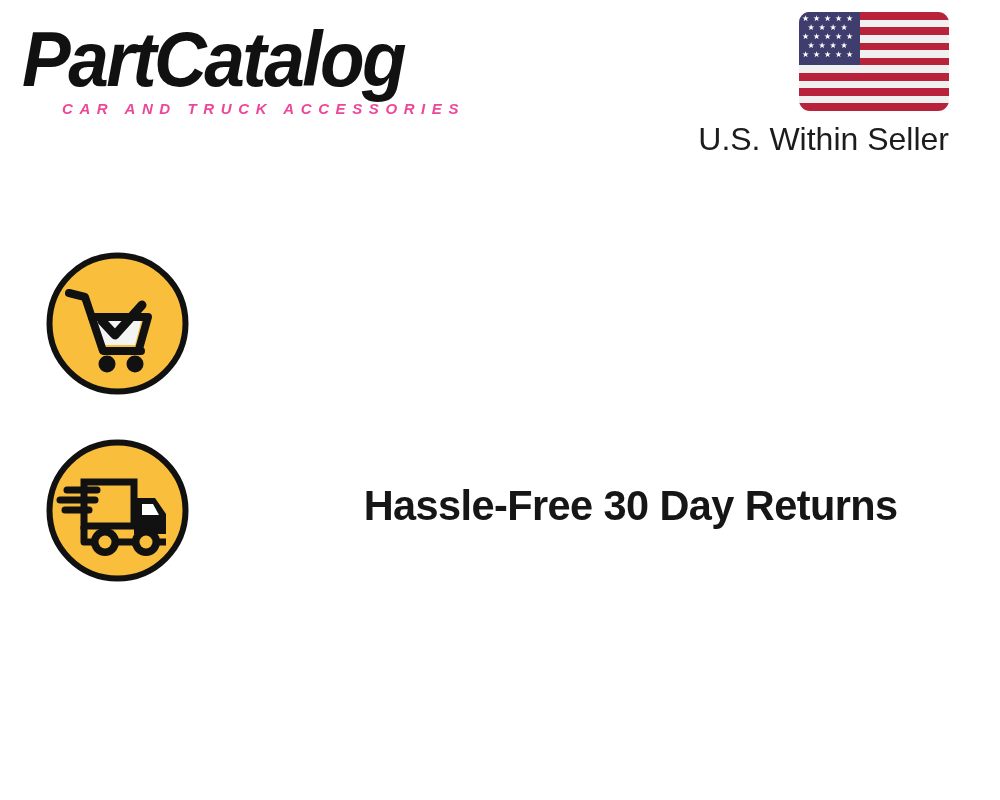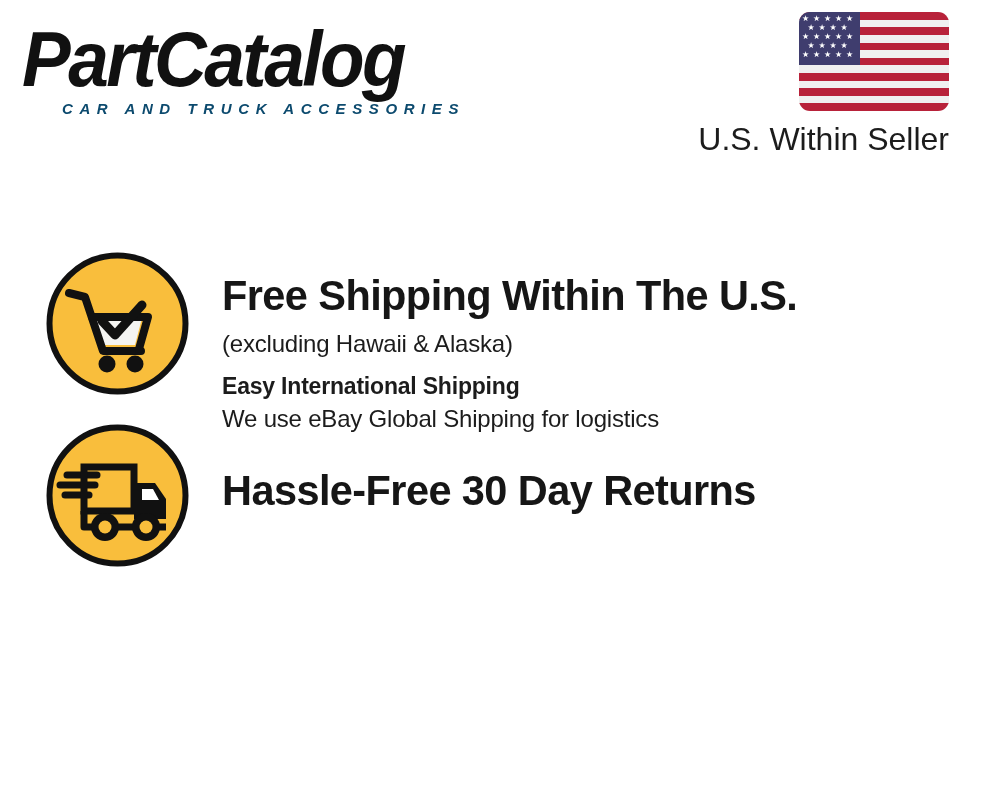--- a/index.html
+++ b/index.html
@@ -50,21 +50,21 @@
   #brand-tagline {
     position: absolute;
     left: 40px;
     top: 82px;
     font-family: "Liberation Sans", sans-serif;
     font-weight: 700;
     font-style: italic;
     font-size: 15px;
     line-height: 17px;
     letter-spacing: 6.6px;
-    color: #0c4a6e;
+    color: #ec4899;
     white-space: nowrap;
   }
 
   
   #seller-badge {
     position: absolute;
     right: 14px;
     top: 10px;
     width: 270px;
     height: 150px;
@@ -174,21 +174,21 @@
   }
 
   
   #row-free-shipping { top: 45px; height: 190px; }
   #row-free-shipping .benefit-icon { top: 31px; }
   #row-free-shipping .benefit-text { top: 50px; }
   #row-free-shipping .line-2 { margin-top: 8px; }
   #row-free-shipping .line-3 { margin-top: 12px; }
   #row-free-shipping .line-4 { margin-top: 1px; }
 
-  #row-returns { top: 217px; height: 165px; }
+  #row-returns { top: 232px; height: 165px; text-align: right; }
   #row-returns .benefit-icon { top: 31px; }
   #row-returns .benefit-text { top: 73px; }
 
   #row-same-day { top: 389px; height: 165px; }
   #row-same-day .benefit-icon { top: 31px; }
   #row-same-day .benefit-text { top: 73px; }
 </style>
 </head>
 <body>
 
@@ -257,26 +257,20 @@
       <svg viewBox="0 0 145 145" xmlns="http://www.w3.org/2000/svg">
         <circle cx="72.5" cy="72.5" r="68" fill="#f9be3c" stroke="#111111" stroke-width="6"></circle>
         <path d="M47 67 L97 67 L90 94 L54 94 Z" fill="#f4f4f2"></path>
         <path d="M24 42 L40 46 L58 100 L96 100" fill="none" stroke="#111111" stroke-width="8" stroke-linecap="round" stroke-linejoin="round"></path>
         <path d="M47 66 L103 66 L94 98" fill="none" stroke="#111111" stroke-width="8" stroke-linecap="round" stroke-linejoin="round"></path>
         <path d="M57 70 L70 84 L97 54" fill="none" stroke="#111111" stroke-width="9" stroke-linecap="round" stroke-linejoin="round"></path>
         <circle cx="62" cy="113" r="8.5" fill="#111111"></circle>
         <circle cx="90" cy="113" r="8.5" fill="#111111"></circle>
       </svg>
     </div>
-    <div class="benefit-text">
-      <div class="benefit-heading line-1">Free Shipping Within The U.S.</div>
-      <div class="benefit-sub line-2">(excluding Hawaii &amp; Alaska)</div>
-      <div class="benefit-sub strong line-3">Easy International Shipping</div>
-      <div class="benefit-sub line-4">We use eBay Global Shipping for logistics</div>
-    </div>
   </div>
 
   <div class="benefit-row" id="row-returns">
     <div class="benefit-icon">
       <svg viewBox="0 0 145 145" xmlns="http://www.w3.org/2000/svg">
         <circle cx="72.5" cy="72.5" r="68" fill="#f9be3c" stroke="#111111" stroke-width="6"></circle>
 
         <line x1="22" y1="52" x2="52" y2="52" stroke="#111111" stroke-width="7" stroke-linecap="round"></line>
         <line x1="15" y1="62" x2="50" y2="62" stroke="#111111" stroke-width="7" stroke-linecap="round"></line>
         <line x1="20" y1="72" x2="44" y2="72" stroke="#111111" stroke-width="7" stroke-linecap="round"></line>

